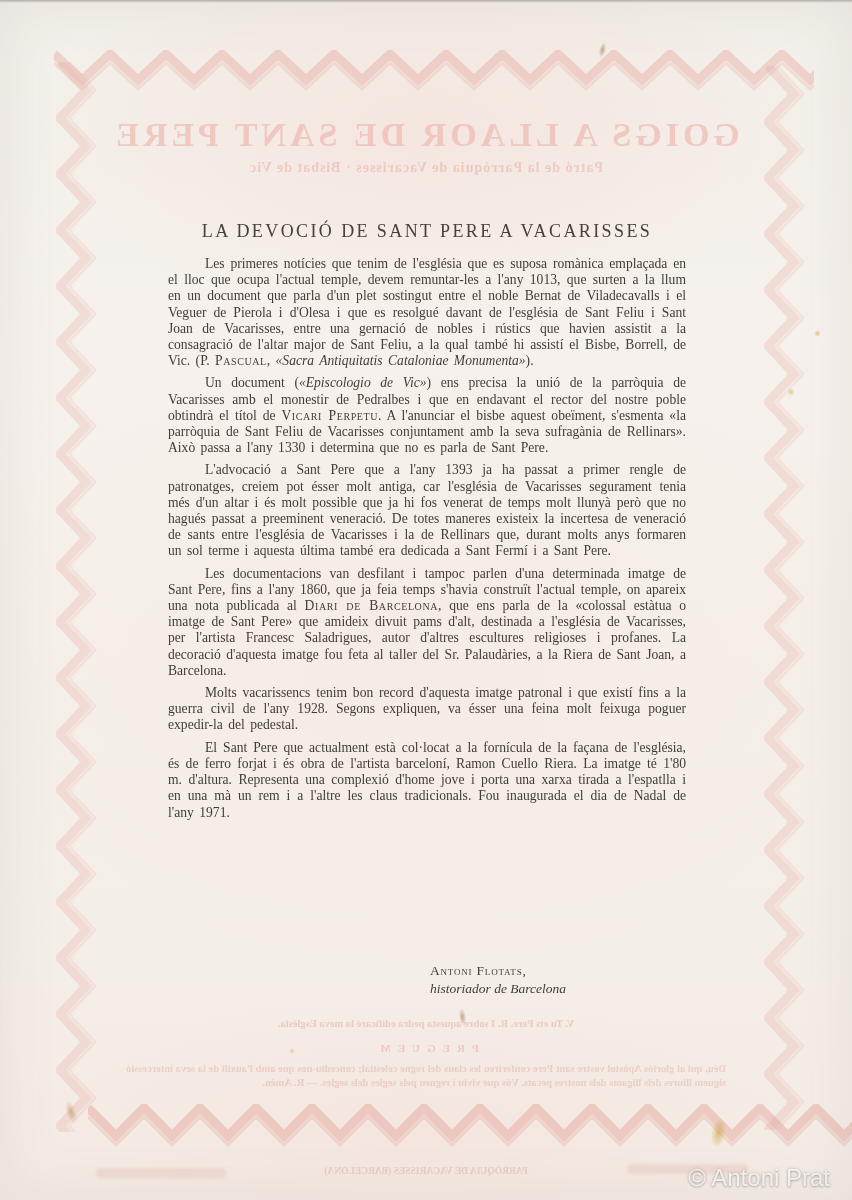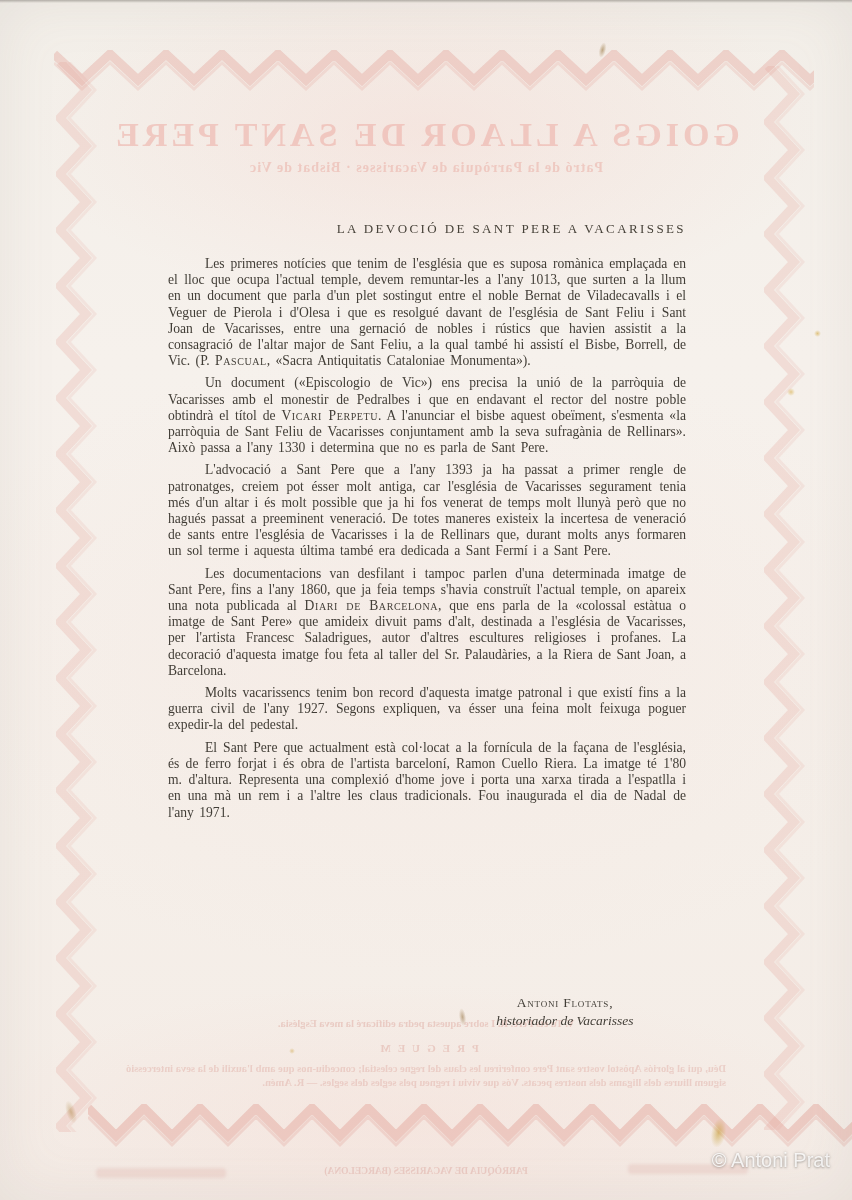--- a/index.html
+++ b/index.html
@@ -43,35 +43,35 @@
 
   
   .zz{position:absolute;pointer-events:none;filter:blur(0.4px);}
   #zz-top{left:54px;top:50px;width:760px;height:44px;opacity:0.8;}
   #zz-left{left:56px;top:62px;width:44px;height:1070px;opacity:0.55;}
   #zz-right{left:764px;top:66px;width:44px;height:1064px;opacity:0.55;}
   #zz-bottom{left:88px;top:1104px;width:764px;height:46px;opacity:0.95;}
 
   
   #article-title{position:absolute;top:221px;left:168px;width:518px;
-    text-align:right;font-size:13px;letter-spacing:2.4px;color:#474239;}
+    text-align:center;font-size:18px;letter-spacing:2.4px;color:#474239;}
   #paragraphs{position:absolute;top:256px;left:168px;width:518px;
     font-size:13.6px;line-height:16.2px;color:#413d36;
     text-align:justify;word-spacing:2px;}
   #paragraphs p{margin:0 0 6px 0;text-indent:37px;}
   .sc{font-variant:small-caps;letter-spacing:0.6px;}
-  .it{}
+  .it{font-style:italic;}
   #signature{position:absolute;top:963px;left:430px;width:270px;
-    text-align:center;color:#413d36;margin-top:32px;}
+    text-align:left;color:#413d36;}
   #signature-name{font-variant:small-caps;font-size:13.5px;letter-spacing:0.8px;}
   #signature-role{font-style:italic;font-size:13.5px;margin-top:2px;}
 
   
-  #watermark{position:absolute;right:22px;bottom:28px;
-    font-family:"Liberation Sans", sans-serif;font-size:20px;
+  #watermark{position:absolute;right:22px;bottom:8px;
+    font-family:"Liberation Sans", sans-serif;font-size:24px;
     color:rgba(255,255,255,0.85);
     text-shadow:0 0 3px rgba(110,105,100,0.45), 0 1px 2px rgba(110,105,100,0.35);}
 
   
   .speck{position:absolute;border-radius:50%;pointer-events:none;}
   #speck-a{left:599px;top:42px;width:7px;height:16px;transform:rotate(14deg);
     background:radial-gradient(ellipse, rgba(146,110,52,0.55), rgba(146,110,52,0) 70%);}
   #speck-b{left:459px;top:1008px;width:7px;height:18px;transform:rotate(-8deg);
     background:radial-gradient(ellipse, rgba(140,102,48,0.5), rgba(140,102,48,0) 70%);}
   #speck-c{left:711px;top:1118px;width:15px;height:30px;transform:rotate(10deg);
@@ -118,27 +118,27 @@
   <div class="ghost-smudge" id="smudge-left"></div>
   <div class="ghost-smudge" id="smudge-right"></div>
 
   <div id="article-title">LA DEVOCIÓ DE SANT PERE A VACARISSES</div>
 
   <div id="paragraphs">
       <p><span>Les primeres notícies que tenim de l'església que es suposa romànica emplaçada en el lloc que ocupa l'actual temple, devem remuntar-les a l'any 1013, que surten a la llum en un document que parla d'un plet sostingut entre el noble Bernat de Viladecavalls i el Veguer de Pierola i d'Olesa i que es resolgué davant de l'església de Sant Feliu i Sant Joan de Vacarisses, entre una gernació de nobles i rústics que havien assistit a la consagració de l'altar major de Sant Feliu, a la qual també hi assistí el Bisbe, Borrell, de Vic. (P. </span><span class="sc">Pascual</span><span>, </span><span class="it">«Sacra Antiquitatis Cataloniae Monumenta»</span><span>).</span></p>
       <p><span>Un document (</span><span class="it">«Episcologio de Vic»</span><span>) ens precisa la unió de la parròquia de Vacarisses amb el monestir de Pedralbes i que en endavant el rector del nostre poble obtindrà el títol de </span><span class="sc">Vicari Perpetu</span><span>. A l'anunciar el bisbe aquest obeïment, s'esmenta «la parròquia de Sant Feliu de Vacarisses conjuntament amb la seva sufragània de Rellinars». Això passa a l'any 1330 i determina que no es parla de Sant Pere.</span></p>
       <p><span>L'advocació a Sant Pere que a l'any 1393 ja ha passat a primer rengle de patronatges, creiem pot ésser molt antiga, car l'església de Vacarisses segurament tenia més d'un altar i és molt possible que ja hi fos venerat de temps molt llunyà però que no hagués passat a preeminent veneració. De totes maneres existeix la incertesa de veneració de sants entre l'església de Vacarisses i la de Rellinars que, durant molts anys formaren un sol terme i aquesta última també era dedicada a Sant Fermí i a Sant Pere.</span></p>
       <p><span>Les documentacions van desfilant i tampoc parlen d'una determinada imatge de Sant Pere, fins a l'any 1860, que ja feia temps s'havia construït l'actual temple, on apareix una nota publicada al </span><span class="sc">Diari de Barcelona</span><span>, que ens parla de la «colossal estàtua o imatge de Sant Pere» que amideix divuit pams d'alt, destinada a l'església de Vacarisses, per l'artista Francesc Saladrigues, autor d'altres escultures religioses i profanes. La decoració d'aquesta imatge fou feta al taller del Sr. Palaudàries, a la Riera de Sant Joan, a Barcelona.</span></p>
-      <p><span>Molts vacarissencs tenim bon record d'aquesta imatge patronal i que existí fins a la guerra civil de l'any 1927. Segons expliquen, va ésser una feina molt feixuga poguer expedir-la del pedestal.</span></p>
+      <p><span>Molts vacarissencs tenim bon record d'aquesta imatge patronal i que existí fins a la guerra civil de l'any 1928. Segons expliquen, va ésser una feina molt feixuga poguer expedir-la del pedestal.</span></p>
       <p><span>El Sant Pere que actualment està col·locat a la fornícula de la façana de l'església, és de ferro forjat i és obra de l'artista barceloní, Ramon Cuello Riera. La imatge té 1'80 m. d'altura. Representa una complexió d'home jove i porta una xarxa tirada a l'espatlla i en una mà un rem i a l'altre les claus tradicionals. Fou inaugurada el dia de Nadal de l'any 1971.</span></p>
     </div>
 
   <div id="signature">
     <div id="signature-name">Antoni Flotats,</div>
-    <div id="signature-role">historiador de Vacarisses</div>
+    <div id="signature-role">historiador de Barcelona</div>
   </div>
 
   <div class="speck" id="speck-a"></div>
   <div class="speck" id="speck-b"></div>
   <div class="speck" id="speck-c"></div>
   <div class="speck" id="speck-d"></div>
   <div class="speck" id="speck-e"></div>
   <div class="speck" id="speck-f"></div>
   <div class="speck" id="speck-g"></div>
 

